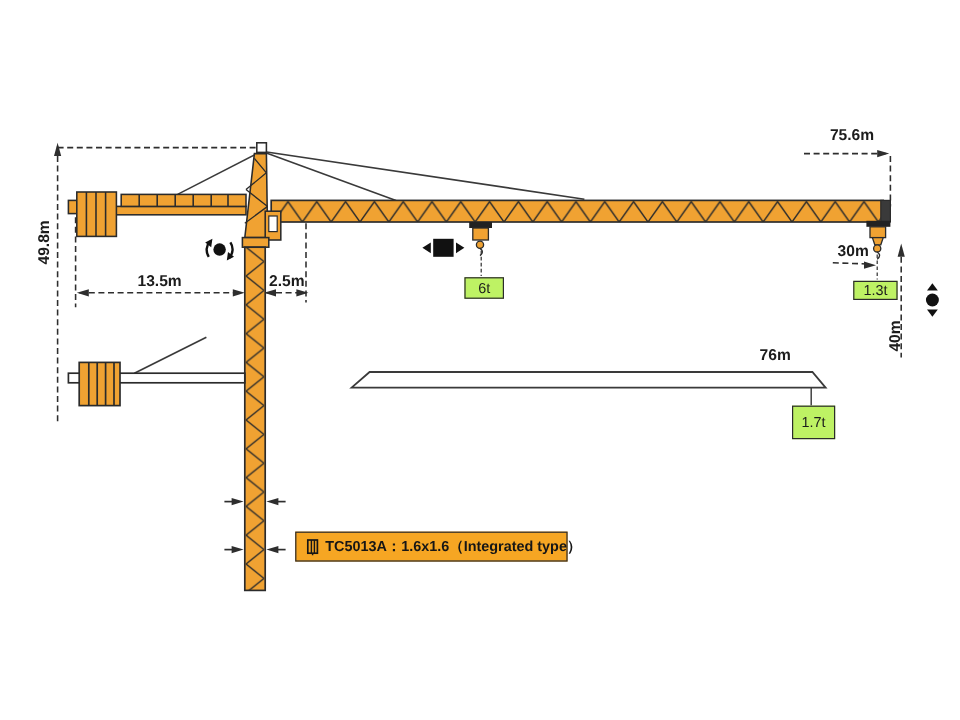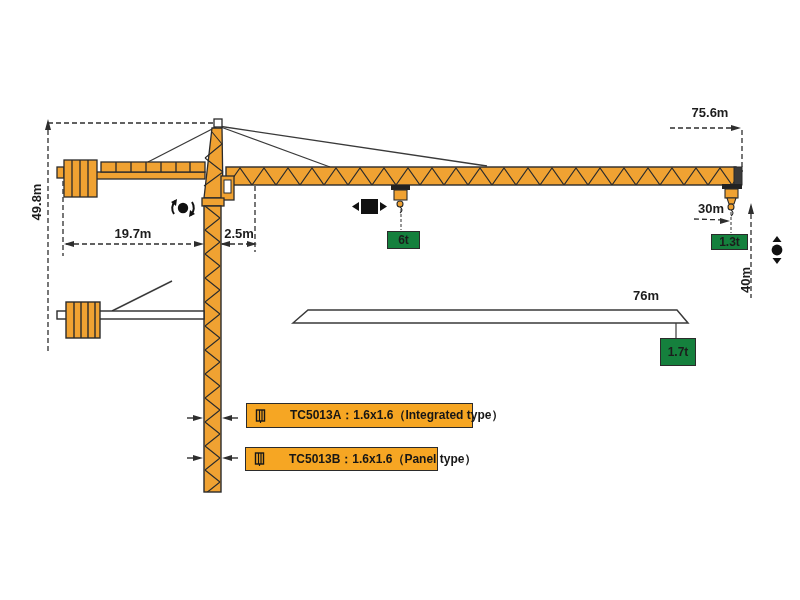--- a/index.html
+++ b/index.html
@@ -7,29 +7,30 @@
     position:relative;width:800px;height:600px;background:#ffffff;
     font-family:"Liberation Sans",sans-serif;overflow:hidden;
   }
   .layer{position:absolute;left:0;top:0;}
   .dim{
     position:absolute;font-size:13px;font-weight:bold;color:#1c1c1c;
     text-align:center;white-space:nowrap;line-height:14px;
   }
   .rot{transform:rotate(-90deg);transform-origin:center center;}
   .load-box{
-    position:absolute;border:1.6px solid #2b2b2b;background:#15803d;
+    position:absolute;border:1.6px solid #2b2b2b;background:#bef264;
     display:flex;align-items:center;justify-content:center;
-    font-size:12px;font-weight:bold;color:#1c1c1c;box-sizing:border-box;
+    font-size:12px;font-weight:normal;color:#1c1c1c;box-sizing:border-box;
   }
   .variant{
     position:absolute;background:#f6a623;border:1.6px solid #2b2b2b;
-    display:flex;align-items:center;gap:23px;padding:0 8px 0 7px;
+    display:flex;align-items:center;gap:4px;padding:0 8px 0 7px;
     font-size:12px;font-weight:bold;color:#161616;box-sizing:border-box;
     white-space:nowrap;
+    margin-top:40px;
   }
   .variant svg{flex:0 0 auto;display:block;}
 </style>
 </head>
 <body>
 
 <div class="stage">
 
   <svg class="layer" width="800" height="600" viewBox="0 0 800 600">
     <defs>
@@ -159,44 +160,35 @@
 
     <g stroke="#2b2b2b" stroke-width="1.4">
       <line x1="112" y1="311" x2="172" y2="281" stroke="#3a3a3a"></line>
       <rect x="57" y="311" width="147" height="8" fill="#ffffff"></rect>
       <rect x="66" y="302" width="34" height="36" fill="#f0a232"></rect>
       <path d="M74,302 V338 M81,302 V338 M88,302 V338 M95,302 V338" fill="none"></path>
     </g>
   </svg>
 
   <div class="dim rot" style="left:14px;top:195px;width:46px;">49.8m</div>
-  <div class="dim" style="left:106px;top:227px;width:54px;">19.7m</div>
+  <div class="dim" style="left:106px;top:227px;width:54px;">13.5m</div>
   <div class="dim" style="left:216px;top:227px;width:46px;">2.5m</div>
   <div class="dim" style="left:684px;top:106px;width:52px;">75.6m</div>
   <div class="dim" style="left:693px;top:202px;width:36px;">30m</div>
   <div class="dim rot" style="left:728px;top:273px;width:36px;">40m</div>
   <div class="dim" style="left:628px;top:289px;width:36px;">76m</div>
 
   <div class="load-box" style="left:387px;top:231px;width:33px;height:18px;">6t</div>
   <div class="load-box" style="left:711px;top:234px;width:37px;height:16px;text-align:right;">1.3t</div>
   <div class="load-box" style="left:660px;top:338px;width:36px;height:28px;">1.7t</div>
 
   <div class="variant" style="left:246px;top:403px;width:227px;height:25px;">
     <svg width="13" height="14" viewBox="0 0 13 14">
       <rect x="2.5" y="1" width="8" height="11" fill="none" stroke="#161616" stroke-width="1.4"></rect>
       <line x1="5.5" y1="1" x2="5.5" y2="12" stroke="#161616" stroke-width="1.2"></line>
       <line x1="8" y1="1" x2="8" y2="12" stroke="#161616" stroke-width="1.2"></line>
       <line x1="6.5" y1="12" x2="6.5" y2="14" stroke="#161616" stroke-width="1.2"></line>
     </svg>
     <span>TC5013A：1.6x1.6（Integrated type）</span>
   </div>
 
-  <div class="variant" style="left:245px;top:447px;width:193px;height:24px;">
-    <svg width="13" height="14" viewBox="0 0 13 14">
-      <rect x="2.5" y="1" width="8" height="11" fill="none" stroke="#161616" stroke-width="1.4"></rect>
-      <line x1="5.5" y1="1" x2="5.5" y2="12" stroke="#161616" stroke-width="1.2"></line>
-      <line x1="8" y1="1" x2="8" y2="12" stroke="#161616" stroke-width="1.2"></line>
-      <line x1="6.5" y1="12" x2="6.5" y2="14" stroke="#161616" stroke-width="1.2"></line>
-    </svg>
-    <span>TC5013B：1.6x1.6（Panel type）</span>
-  </div>
 
 </div>
 
 </body></html>

